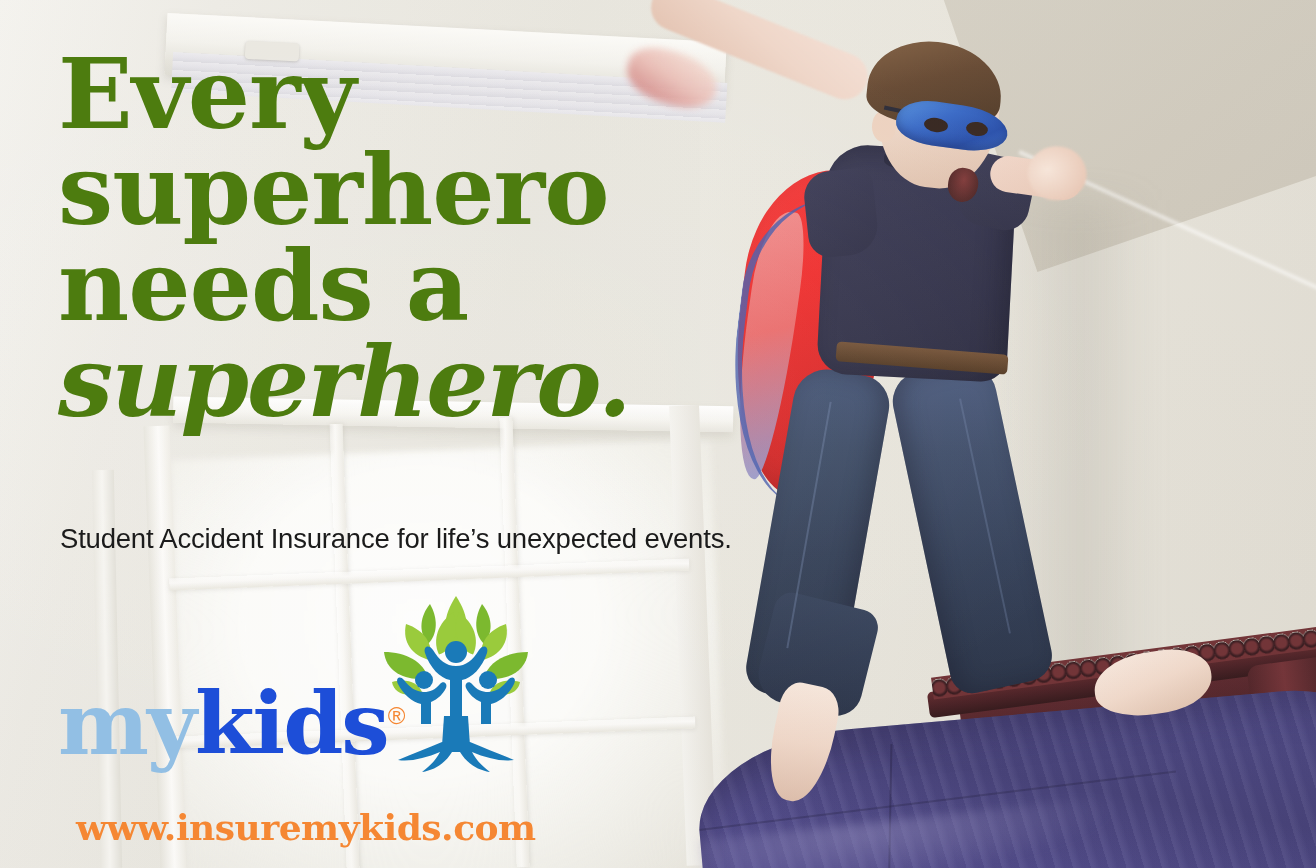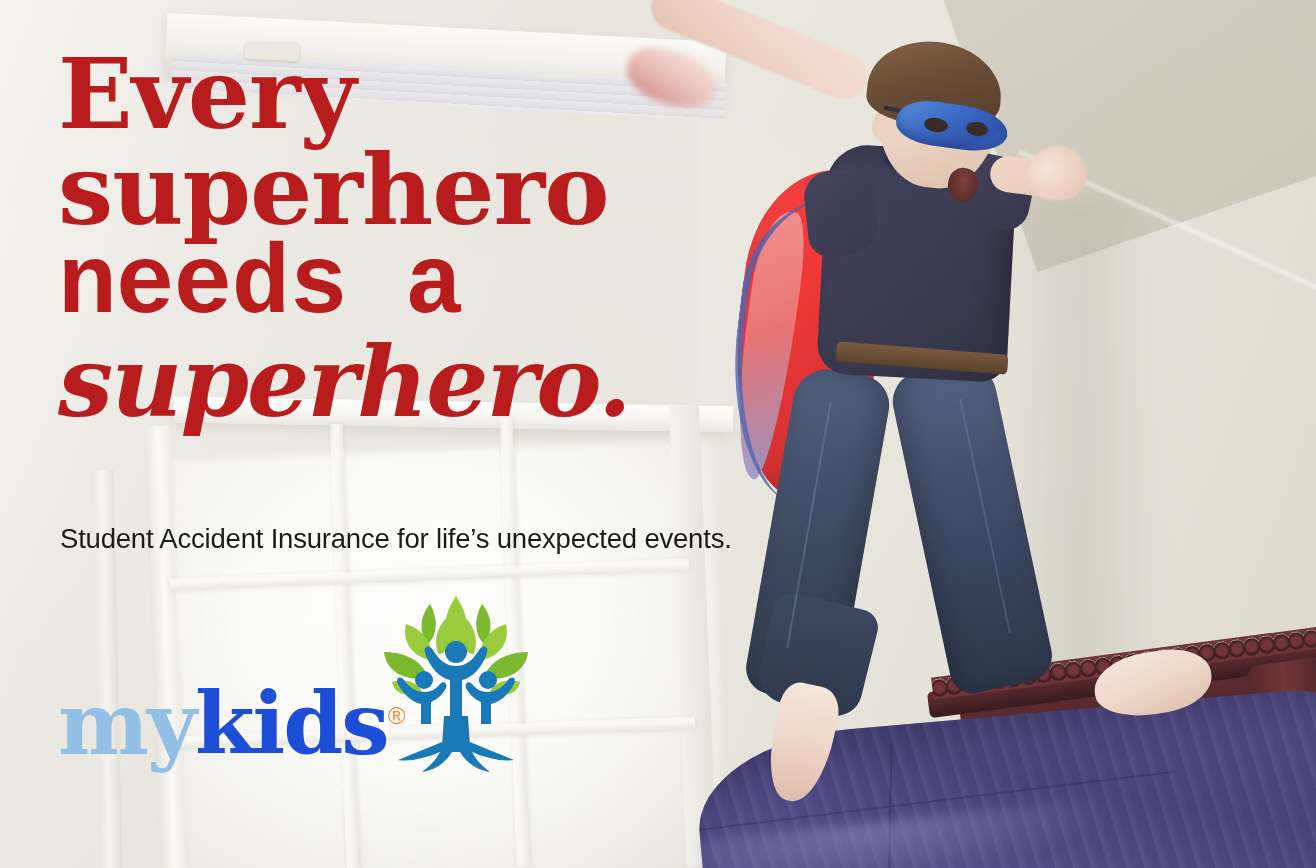--- a/index.html
+++ b/index.html
@@ -447,31 +447,31 @@
   }
 
   
   .overlay { position: absolute; inset: 0; }
 
   .headline {
     position: absolute;
     left: 58px;
     top: 46px;
     width: 640px;
-    color: #b91c1c;
+    color: #4d7c0f;
     font-family: "DejaVu Serif", serif;
     font-weight: 700;
     font-size: 98px;
     line-height: 0.98;
     letter-spacing: -1px;
     text-rendering: optimizeLegibility;
   }
   .headline .l1 { display: block; }
   .headline .l2 { display: block; }
-  .headline .l3 { display: block; font-family: Liberation Mono, monospace; }
+  .headline .l3 { display: block; }
   .headline .l4 {
     display: block;
     font-style: italic;
     letter-spacing: -2px;
   }
 
   .subhead {
     position: absolute;
     left: 60px;
     top: 523px;
@@ -688,14 +688,15 @@
           <path d="M68 126 L92 126 L94 156 L66 156 Z"></path>
 
           <path d="M66 152 C52 158 36 164 22 170 C34 172 50 168 64 162
                    C60 170 54 176 46 182 C60 180 70 172 76 162
                    L84 162 C90 172 100 180 114 182 C106 176 100 170 96 162
                    C110 168 126 172 138 170 C124 164 108 158 94 152 Z"></path>
         </g>
       </svg>
     </div>
 
+    <div class="url">www.insuremykids.com</div>
   </div>
 </div>
 
 </body></html>

